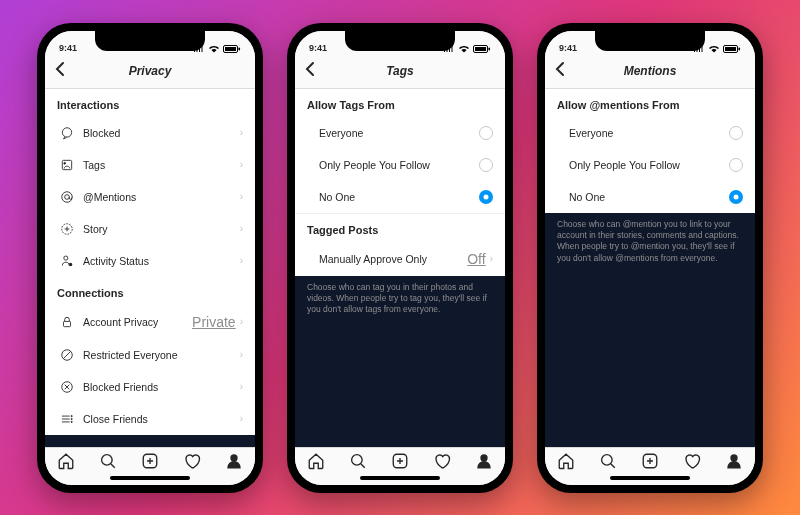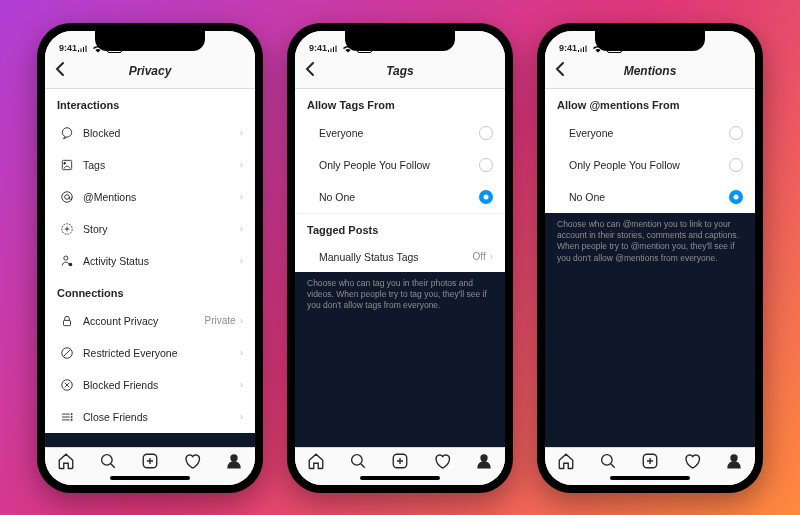--- a/index.html
+++ b/index.html
@@ -21,21 +21,21 @@
     position: absolute; top: 8px; left: 50%; transform: translateX(-50%);
     width: 110px; height: 20px; background: #000;
     border-bottom-left-radius: 12px; border-bottom-right-radius: 12px;
     z-index: 5;
   }
   .screen {
     flex: 1; background: #fafafa; border-radius: 27px; overflow: hidden;
     display: flex; flex-direction: column;
   }
   .statusbar {
-    height: 24px; display: flex; align-items: flex-end;
+    height: 24px; display: flex; justify-content: space-between; align-items: flex-end;
     padding: 0 14px 2px; font-size: 9px; font-weight: 600; background: #fafafa;
   }
   .statusbar .sigs { display: flex; align-items: center; gap: 3px; }
   .header {
     height: 34px; display: flex; align-items: center; justify-content: center;
     position: relative; border-bottom: 1px solid #dbdbdb; background: #fafafa;
   }
   .header .back {
     position: absolute; left: 10px; top: 50%; transform: translateY(-50%);
     font-size: 16px; color: #262626;
@@ -46,21 +46,21 @@
     font-size: 11px; font-weight: 700; padding: 10px 12px 6px; background: #fff;
   }
   .row {
     display: flex; align-items: center; padding: 9px 12px;
     font-size: 10.5px; color: #262626; background: #fff;
   }
   .row .ico { width: 20px; display: flex; justify-content: center; color: #262626; }
   .row .ico svg { width: 14px; height: 14px; stroke: #262626; stroke-width: 1.5; fill: none; }
   .row .lbl { flex: 1; padding-left: 6px; }
   .row .lbl.noicon { padding-left: 12px; }
-  .row .value { color: #8e8e8e; font-size: 10px; padding-right: 4px; }
+  .row .value { color: #8e8e8e; font-size: 14px; padding-right: 4px; text-decoration: underline; }
   .row .chev { color: #c7c7cc; font-size: 10px; }
   .row .radio {
     width: 14px; height: 14px; border: 1.5px solid #c7c7cc; border-radius: 50%;
   }
   .row .radio.sel {
     width: 14px; height: 14px; border: none; border-radius: 50%;
     background: #0095f6; position: relative;
   }
   .row .radio.sel::after {
     content: ""; position: absolute; top: 50%; left: 50%;
@@ -278,21 +278,21 @@
         <span class="lbl noicon">Only People You Follow</span>
         <span class="radio"></span>
       </div>
       <div class="row">
         <span class="lbl noicon">No One</span>
         <span class="radio sel"></span>
       </div>
       <div class="divider"></div>
       <div class="section-header">Tagged Posts</div>
       <div class="row">
-        <span class="lbl noicon">Manually Status Tags</span>
+        <span class="lbl noicon">Manually Approve Only</span>
         <span class="value">Off</span>
         <span class="chev">›</span>
       </div>
       <div class="helptext">Choose who can tag you in their photos and videos. When people try to tag you, they'll see if you don't allow tags from everyone.</div>
     </div>
     <div class="tabbar">
       <span class="tab"><svg viewBox="0 0 24 24">
             <path d="M3 11l9-8 9 8v10a1 1 0 01-1 1h-5v-7h-6v7H4a1 1 0 01-1-1z"></path>
           </svg></span>
       <span class="tab"><svg viewBox="0 0 24 24">

